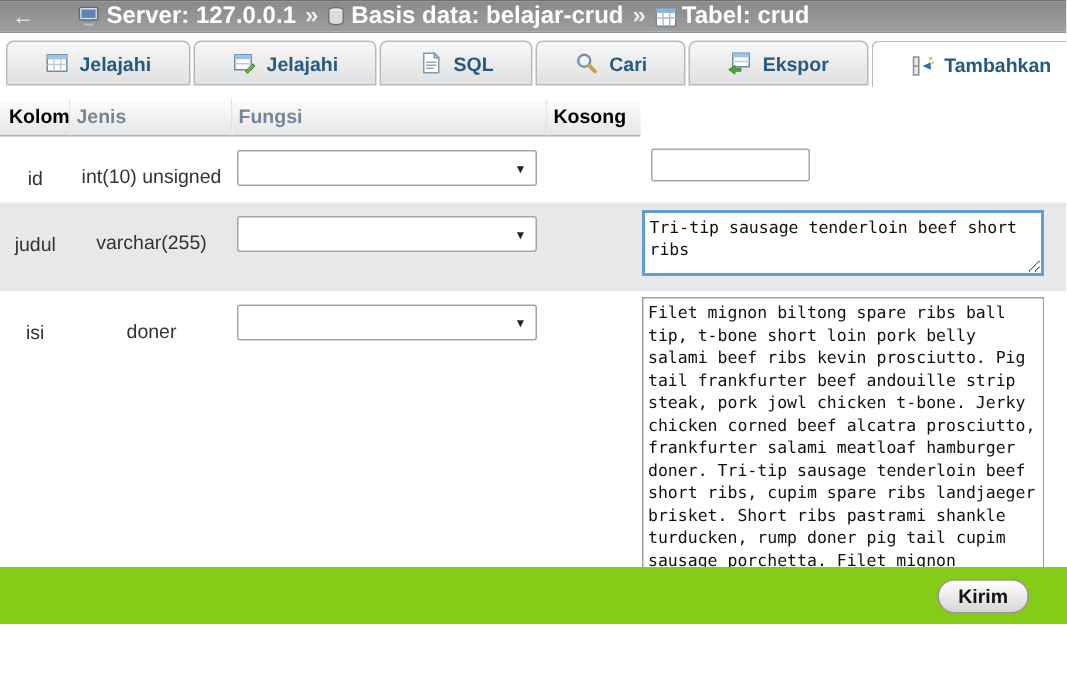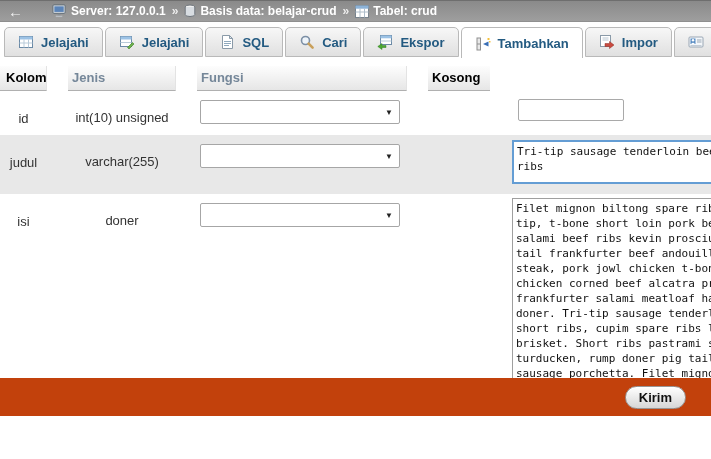--- a/index.html
+++ b/index.html
@@ -8,42 +8,42 @@
     font-family:"Liberation Sans",sans-serif;font-size:13px;color:#333;
   }
   
   .topbar{
     box-sizing:border-box;height:22px;width:711px;
     background:linear-gradient(#8a8a8a,#9e9e9e);
     border-top:1px solid #6e6e6e;border-bottom:1px solid #8f8f8f;
     display:flex;align-items:center;color:#fff;
   }
   .back{color:#f2f2f2;font-size:15px;line-height:1;margin-left:8px;width:44px;cursor:pointer;}
-  .crumbs{display:flex;align-items:center;font-weight:bold;font-size:12px;}
+  .crumbs{display:flex;align-items:center;font-weight:bold;font-size:16px;}
   .crumb{display:flex;align-items:center;gap:4px;color:#fff;cursor:pointer;}
   .crumb svg{display:block;}
   .sep{margin:0 6px;color:#ececec;font-weight:bold;}
   
   .tabbar{
     box-sizing:border-box;height:36px;width:711px;background:#fff;
     padding:5px 0 0 4px;display:flex;align-items:flex-start;
     white-space:nowrap;overflow:hidden;
   }
   .tab{
     box-sizing:border-box;display:inline-flex;align-items:center;gap:7px;
-    height:30px;padding:0 13px;margin-right:2px;
+    height:30px;padding:0 25px;margin-right:2px;
     border:1px solid #b9b9b9;border-radius:5px 5px 0 0;
     background:linear-gradient(#f7f7f7,#e0e0e0);
     color:#235a81;font-weight:bold;font-size:13px;cursor:pointer;flex:0 0 auto;
   }
   .tab.active{background:#fff;height:33px;border-bottom:1px solid #fff;}
   .tab svg{display:block;}
   
   .formarea{margin-top:8px;width:711px;}
-  .frow{display:grid;grid-template-columns:47px 108px 210px 62px 284px;gap:21px;}
+  .frow{display:grid;grid-template-columns:47px 108px 210px 62px 284px;}
   .hrow .hcell{
     box-sizing:border-box;height:25px;
     background:linear-gradient(#fdfdfd,#e6e6e6);
     border-bottom:1px solid #b0b0b0;border-right:1px solid #e3e3e3;
     font-weight:bold;font-size:13px;color:#000;padding:4px 0 0 6px;
   }
   .hrow .hcell:nth-child(2),.hrow .hcell:nth-child(3){color:#758799;padding-left:4px;}
   .hrow .hcell:nth-child(4),.hrow .hcell:nth-child(5){padding-left:4px;}
   .hrow .hcell:last-child{border-right:none;}
   .r-id{height:44px;background:#fff;}
@@ -66,21 +66,21 @@
     font-family:"DejaVu Sans Mono",monospace;font-size:11px;
   }
   .ta{
     box-sizing:border-box;display:block;
     font-family:"DejaVu Sans Mono",monospace;font-size:11px;line-height:15px;
     padding:2px 3px;resize:both;background:#fff;color:#111;
   }
   .ta-judul{margin:5px 0 0 1px;width:268px;height:44px;border:2px solid #649dd4;outline:none;}
   .ta-isi{margin:4px 0 0 1px;width:268px;height:209px;border:1px solid #9f9f9f;}
   
-  .footerbar{position:relative;width:711px;height:38px;background:#c2410c;}
+  .footerbar{position:relative;width:711px;height:38px;background:#84cc16;}
   .kirim{
     position:absolute;right:25px;top:8px;
     border:1px solid #979797;border-radius:12px;
     background:linear-gradient(#ffffff,#d6d6d6);
     padding:3px 13px;font-family:"Liberation Sans",sans-serif;
     font-weight:bold;font-size:13px;color:#111;cursor:pointer;
     box-shadow:inset 0 1px 0 #fff;
   }
 </style>
 </head>

